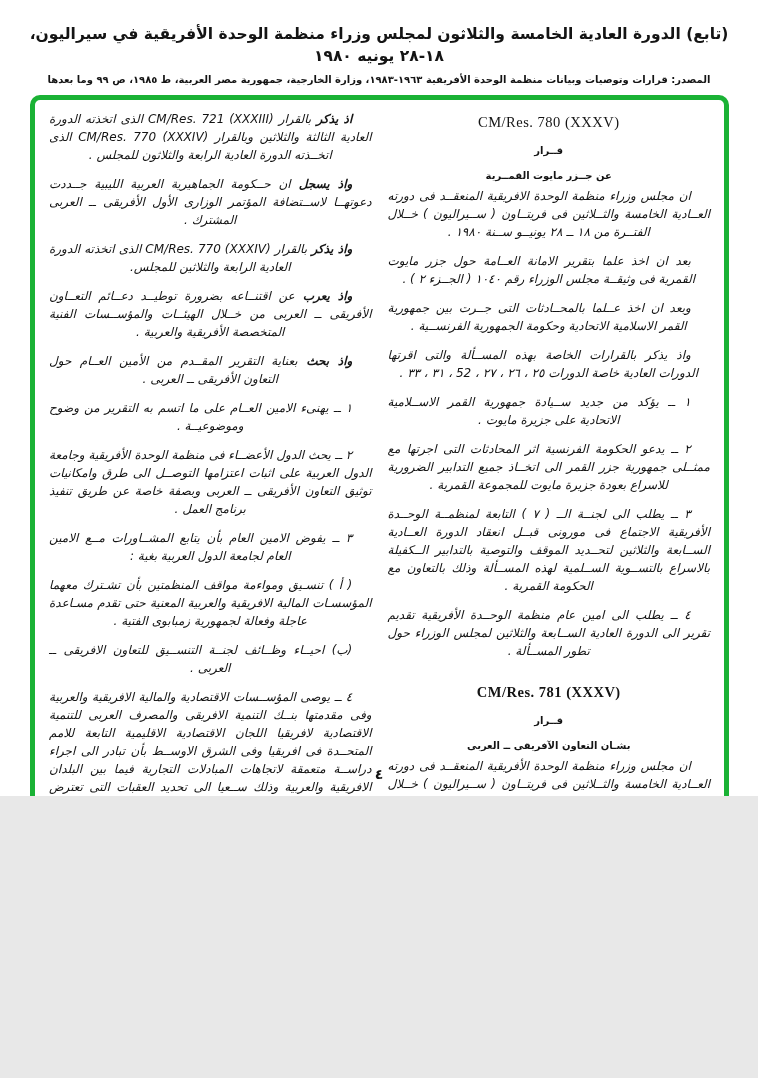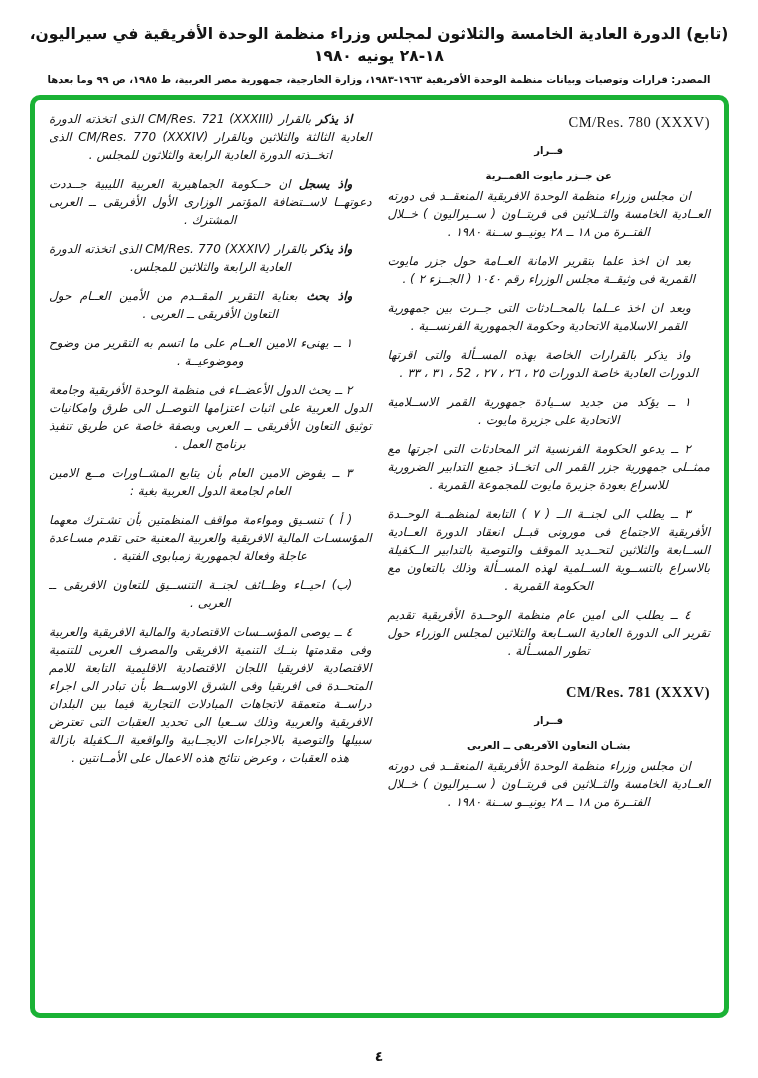--- a/index.html
+++ b/index.html
@@ -1,18 +1,18 @@
 <!DOCTYPE html>
 <html lang="ar"><head>
 <meta charset="utf-8">
 <style>
   html,body{margin:0;padding:0;background:#e8e8e8;}
   .page{
     position:relative;
-    width:758px;height:1078px;
+    width:758px;height:796px;
     background:#ffffff;
     margin:0 auto;
     overflow:hidden;
     font-family:"DejaVu Sans",sans-serif;
     color:#141414;
   }
   .header{
     direction:rtl;
     text-align:center;
     padding:24px 28px 0 28px;
@@ -41,21 +41,21 @@
   }
   .columns{
     direction:rtl;
     display:flex;
     gap:16px;
     height:100%;
   }
   .col{flex:1;min-width:0;}
   .ref{
     direction:ltr;
-    text-align:right;
+    text-align:center;
     font-family:"Liberation Serif","DejaVu Serif",serif;
     font-size:14.5px;
     letter-spacing:.5px;
     margin:4px 0 10px 0;
   }
   .ref.spaced{margin-top:24px;font-weight:bold;}
   .heading{
     direction:rtl;
     text-align:center;
     font-weight:bold;
@@ -108,20 +108,21 @@
           <p class="para">٤ ــ يطلب الى امين عام منظمة الوحــدة الأفريقية تقديم تقرير الى الدورة العادية الســابعة والثلاثين لمجلس الوزراء حول تطور المســألة .</p>
           <div class="ref spaced">CM/Res. 781 (XXXV)</div>
           <div class="heading">قــرار</div>
           <div class="heading">بشـان التعاون الآفريقى ــ العربى</div>
           <p class="para">ان مجلس وزراء منظمة الوحدة الأفريقية المنعقــد فى دورته العــادية الخامسة والثــلاثين فى فريتــاون ( ســيراليون ) خــلال الفتــرة من ١٨ ــ ٢٨ يونيــو ســنة ١٩٨٠ .</p>
         </div>
       <div class="col">
           <p class="para"><b>اذ يذكر </b>بالقرار CM/Res. 721 (XXXIII) الذى اتخذته الدورة العادية الثالثة والثلاثين وبالقرار CM/Res. 770 (XXXIV) الذى اتخــذته الدورة العادية الرابعة والثلاثون للمجلس .</p>
           <p class="para"><b>واذ يسجل </b>ان حــكومة الجماهيرية العربية الليبية جــددت دعوتهــا لاســتضافة المؤتمر الوزارى الأول الأفريقى ــ العربى المشترك .</p>
           <p class="para"><b>واذ يذكر </b>بالقرار CM/Res. 770 (XXXIV) الذى اتخذته الدورة العادية الرابعة والثلاثين للمجلس.</p>
+          <p class="para"><b>واذ يعرب </b>عن اقتنــاعه بضرورة توطيــد دعــائم التعــاون الأفريقى ــ العربى من خــلال الهيئــات والمؤســسات الفنية المتخصصة الأفريقية والعربية .</p>
           <p class="para"><b>واذ بحث </b>بعناية التقرير المقــدم من الأمين العــام حول التعاون الأفريقى ــ العربى .</p>
           <p class="para">١ ــ يهنىء الامين العــام على ما اتسم به التقرير من وضوح وموضوعيــة .</p>
           <p class="para">٢ ــ يحث الدول الأعضــاء فى منظمة الوحدة الأفريقية وجامعة الدول العربية على اثبات اعتزامها التوصــل الى طرق وامكانيات توثيق التعاون الأفريقى ــ العربى وبصفة خاصة عن طريق تنفيذ برنامج العمل .</p>
           <p class="para">٣ ــ يفوض الامين العام بأن يتابع المشــاورات مــع الامين العام لجامعة الدول العربية بغية :</p>
           <p class="para">( أ ) تنسـيق ومواءمة مواقف المنظمتين بأن تشـترك معهما المؤسسـات المالية الافريقية والعربية المعنية حتى تقدم مسـاعدة عاجلة وفعالة لجمهورية زمبابوى الفتية .</p>
           <p class="para">(ب) احيــاء وظــائف لجنــة التنســيق للتعاون الافريقى ــ العربى .</p>
           <p class="para">٤ ــ يوصى المؤســسات الاقتصادية والمالية الافريقية والعربية وفى مقدمتها بنــك التنمية الافريقى والمصرف العربى للتنمية الاقتصادية لافريقيا اللجان الاقتصادية الاقليمية التابعة للامم المتحــدة فى افريقيا وفى الشرق الاوســط بأن تبادر الى اجراء دراســة متعمقة لاتجاهات المبادلات التجارية فيما بين البلدان الافريقية والعربية وذلك ســعيا الى تحديد العقبات التى تعترض سبيلها والتوصية بالاجراءات الايجــابية والواقعية الــكفيلة بازالة هذه العقبات ، وعرض نتائج هذه الاعمال على الأمــانتين .</p>
         </div>
     </div>
   </div>

